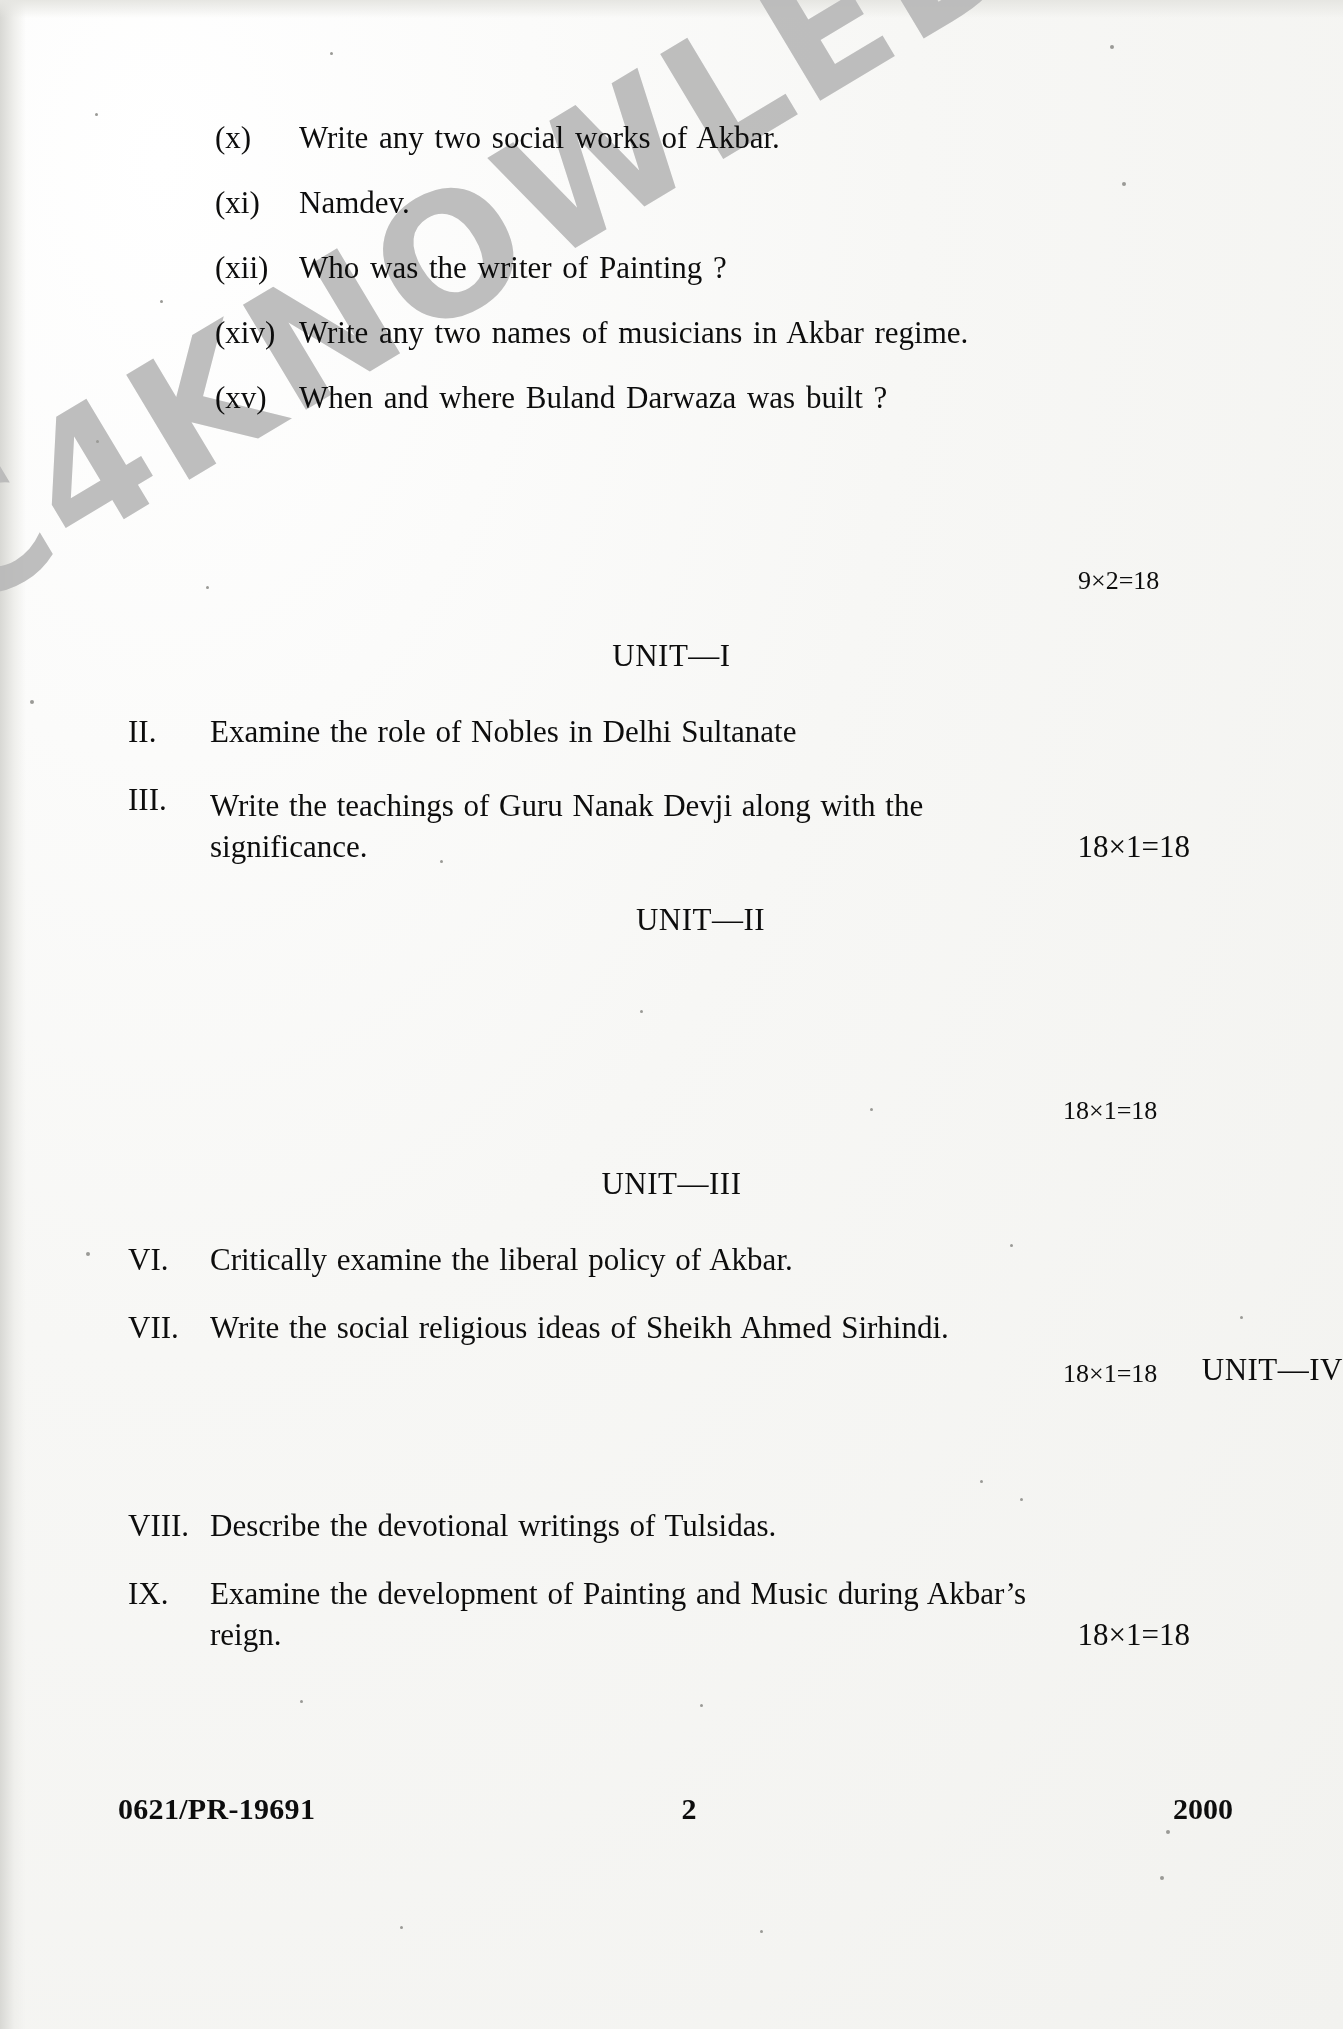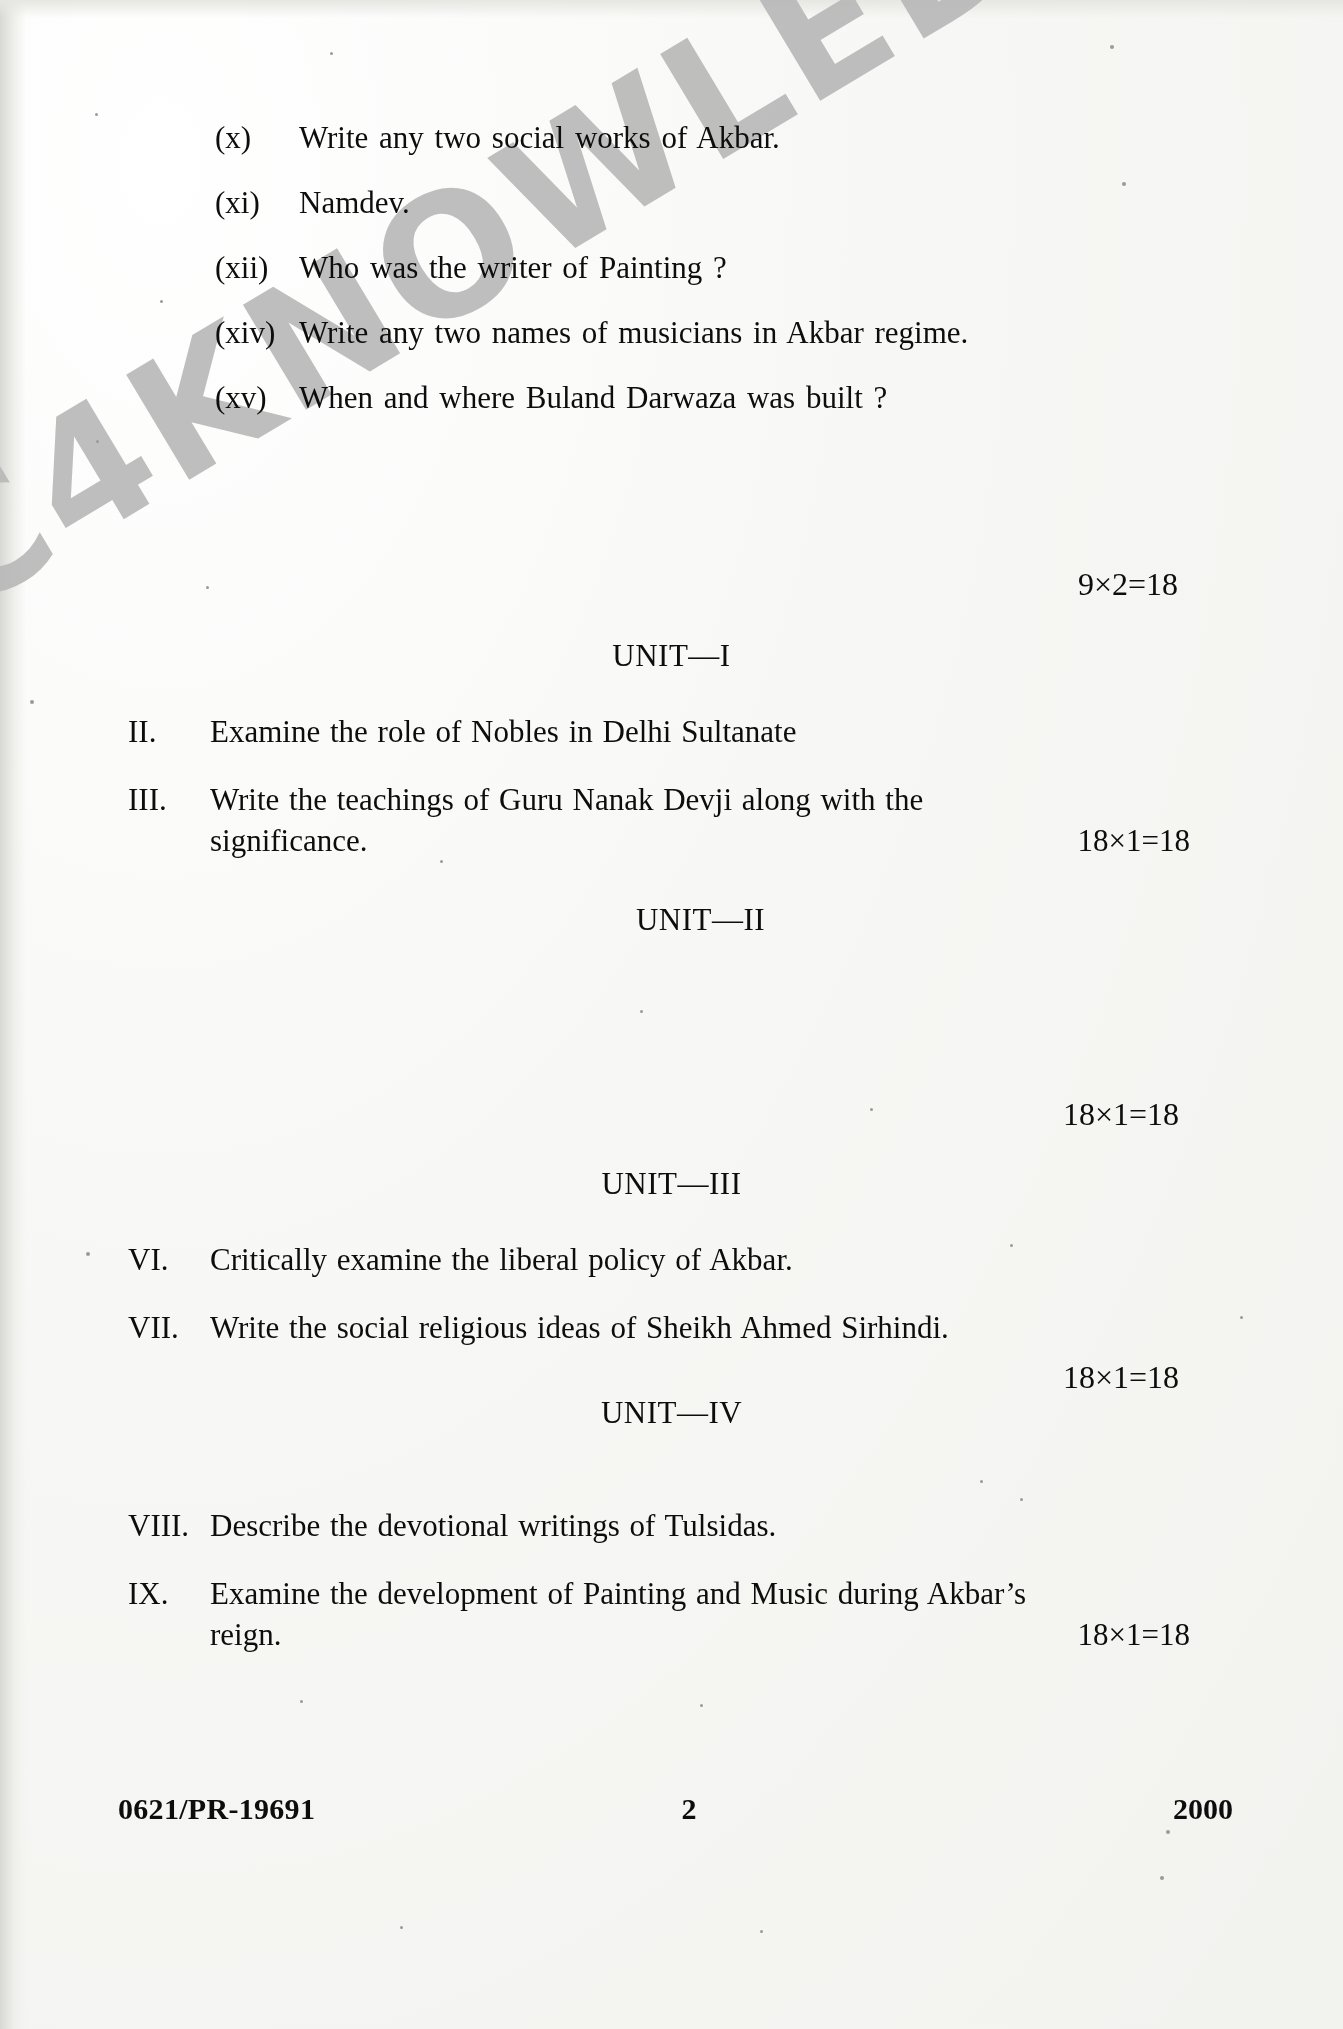--- a/index.html
+++ b/index.html
@@ -84,21 +84,21 @@
     flex: 0 0 84px;
     white-space: nowrap;
   }
   .qtext {
     flex: 1 1 auto;
     word-spacing: 3px;
   }
 
   .marks {
     position: absolute;
-    font-size: 32px;
+    font-size: 26px;
     white-space: nowrap;
   }
 
   .unit-heading {
     position: absolute;
     width: 1343px;
     left: 0;
     text-align: center;
     font-size: 31px;
     font-weight: 400;
@@ -119,20 +119,21 @@
   .snum {
     flex: 0 0 82px;
     white-space: nowrap;
   }
   .stext {
     flex: 1 1 auto;
     word-spacing: 2px;
   }
   .stext.just {
     text-align: justify;
+    margin-top: 6px;
   }
   .cont {
     padding-left: 82px;
     display: flex;
     justify-content: space-between;
     align-items: baseline;
   }
 
   
   #footer {
@@ -234,21 +235,21 @@
       </div>
       <div style="height:28px;"></div>
       <div class="srow">
         <span class="snum">VII.</span>
         <span class="stext">Write the social religious ideas of Sheikh Ahmed Sirhindi.</span>
       </div>
     </div>
 
     <div class="marks" style="left:1063px; top:1359px;">18×1=18</div>
 
-    <div class="unit-heading" style="top:1395px;">UNIT—IV</div>
+    <div class="unit-heading" style="top:1352px;text-align:right;">UNIT—IV</div>
 
     <div class="sect" style="top:1506px;">
       <div class="srow">
         <span class="snum">VIII.</span>
         <span class="stext">Describe the devotional writings of Tulsidas.</span>
       </div>
       <div style="height:28px;"></div>
       <div class="srow">
         <span class="snum">IX.</span>
         <span class="stext">Examine the development of Painting and Music during Akbar’s</span>

